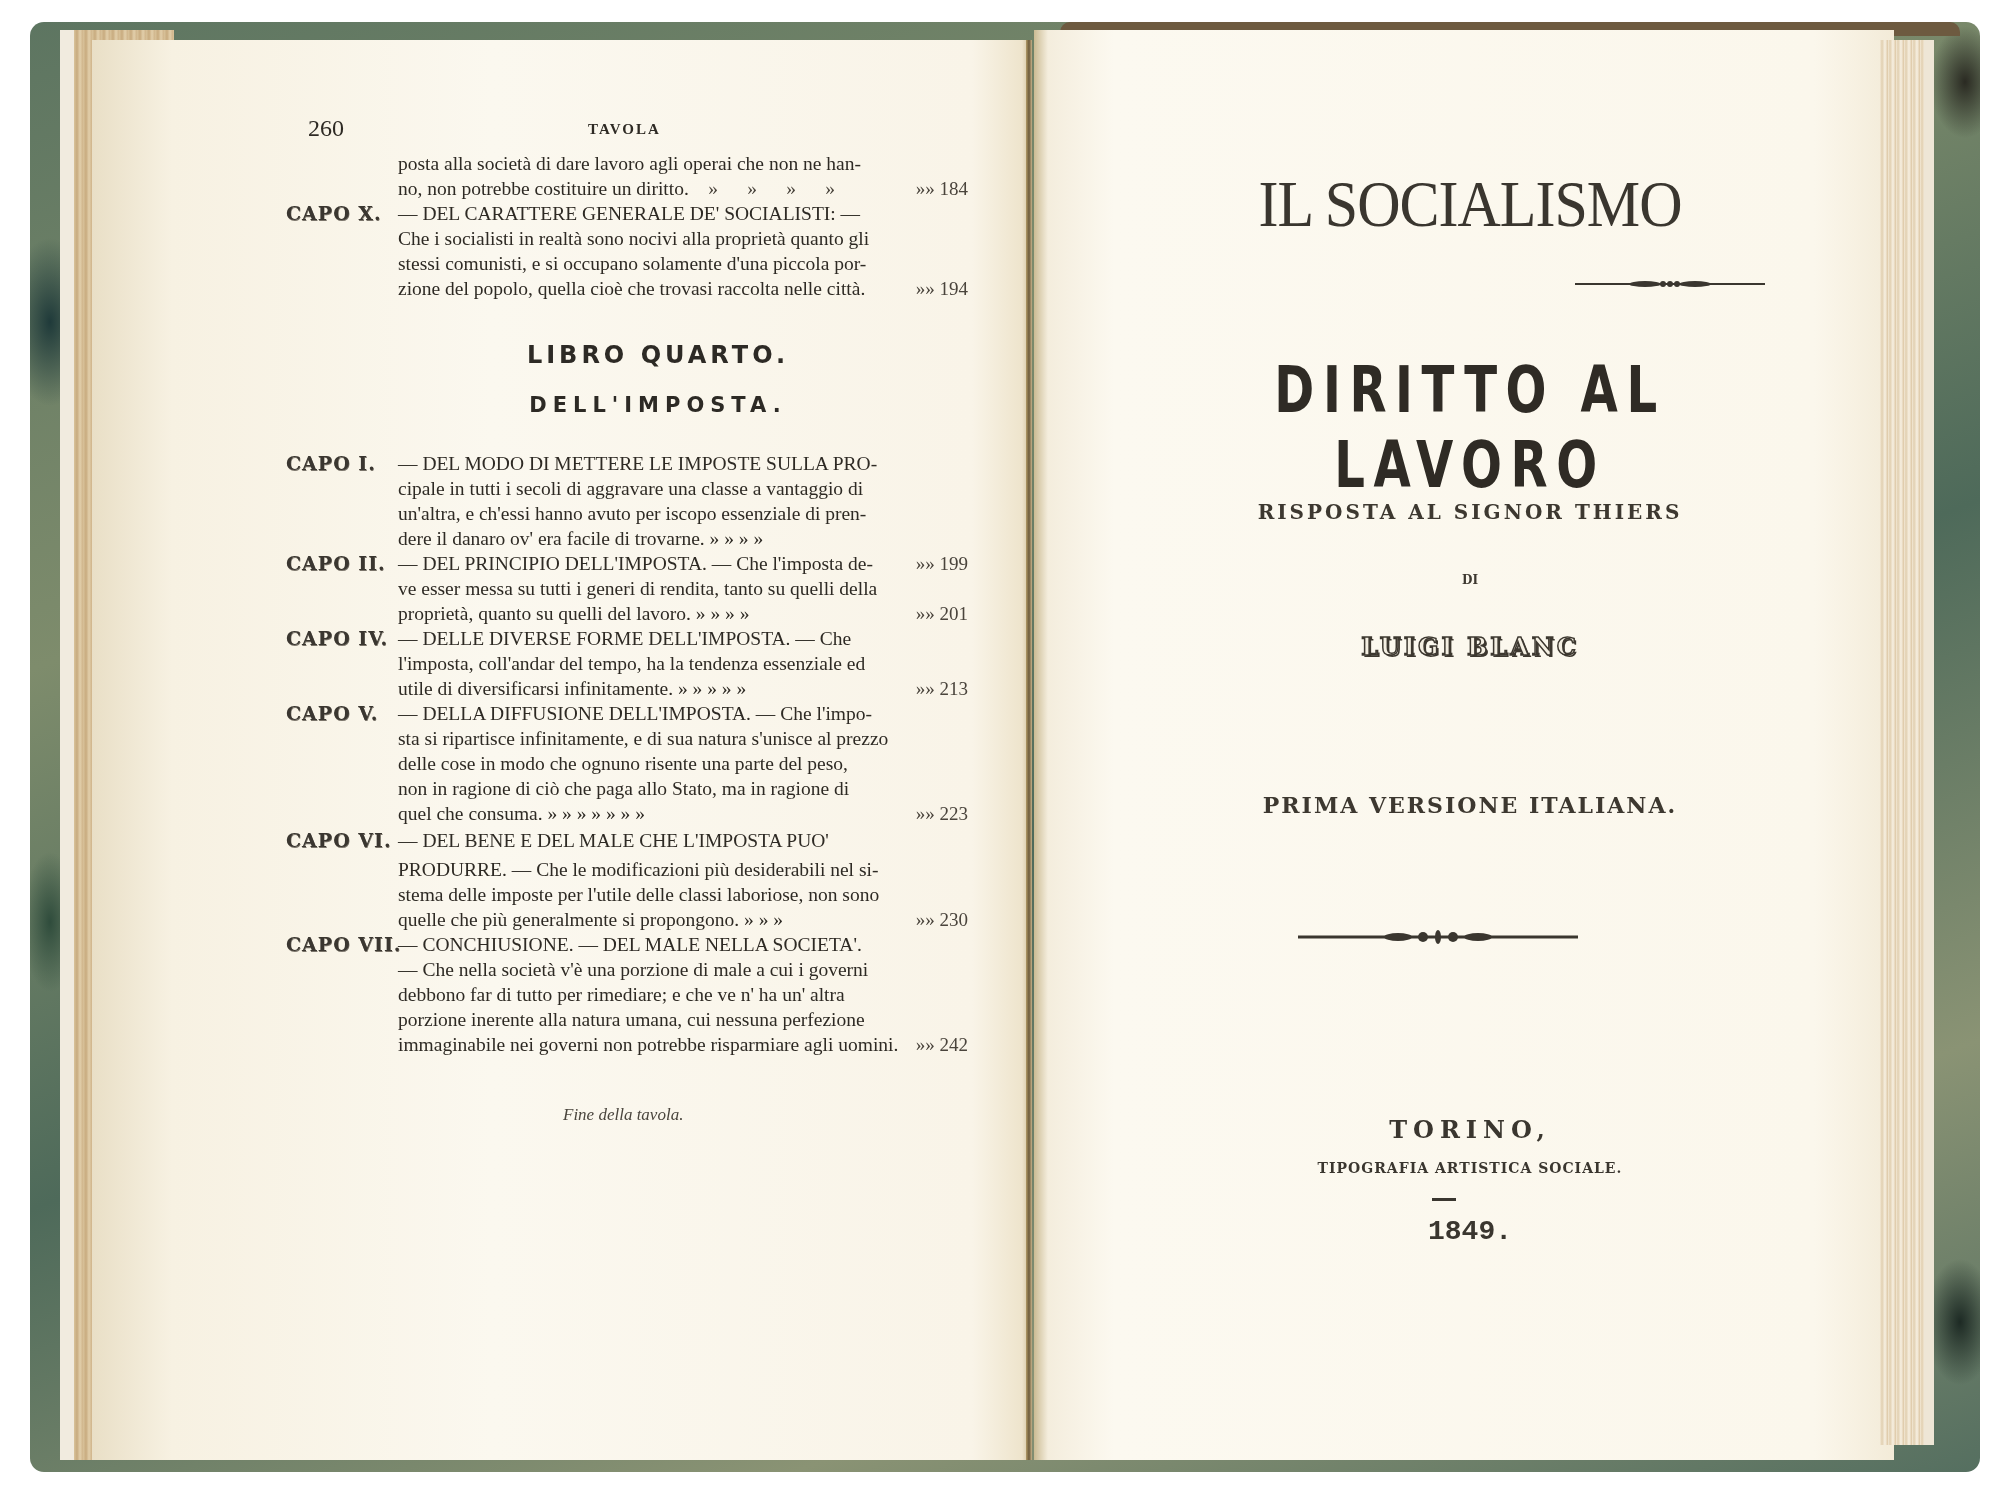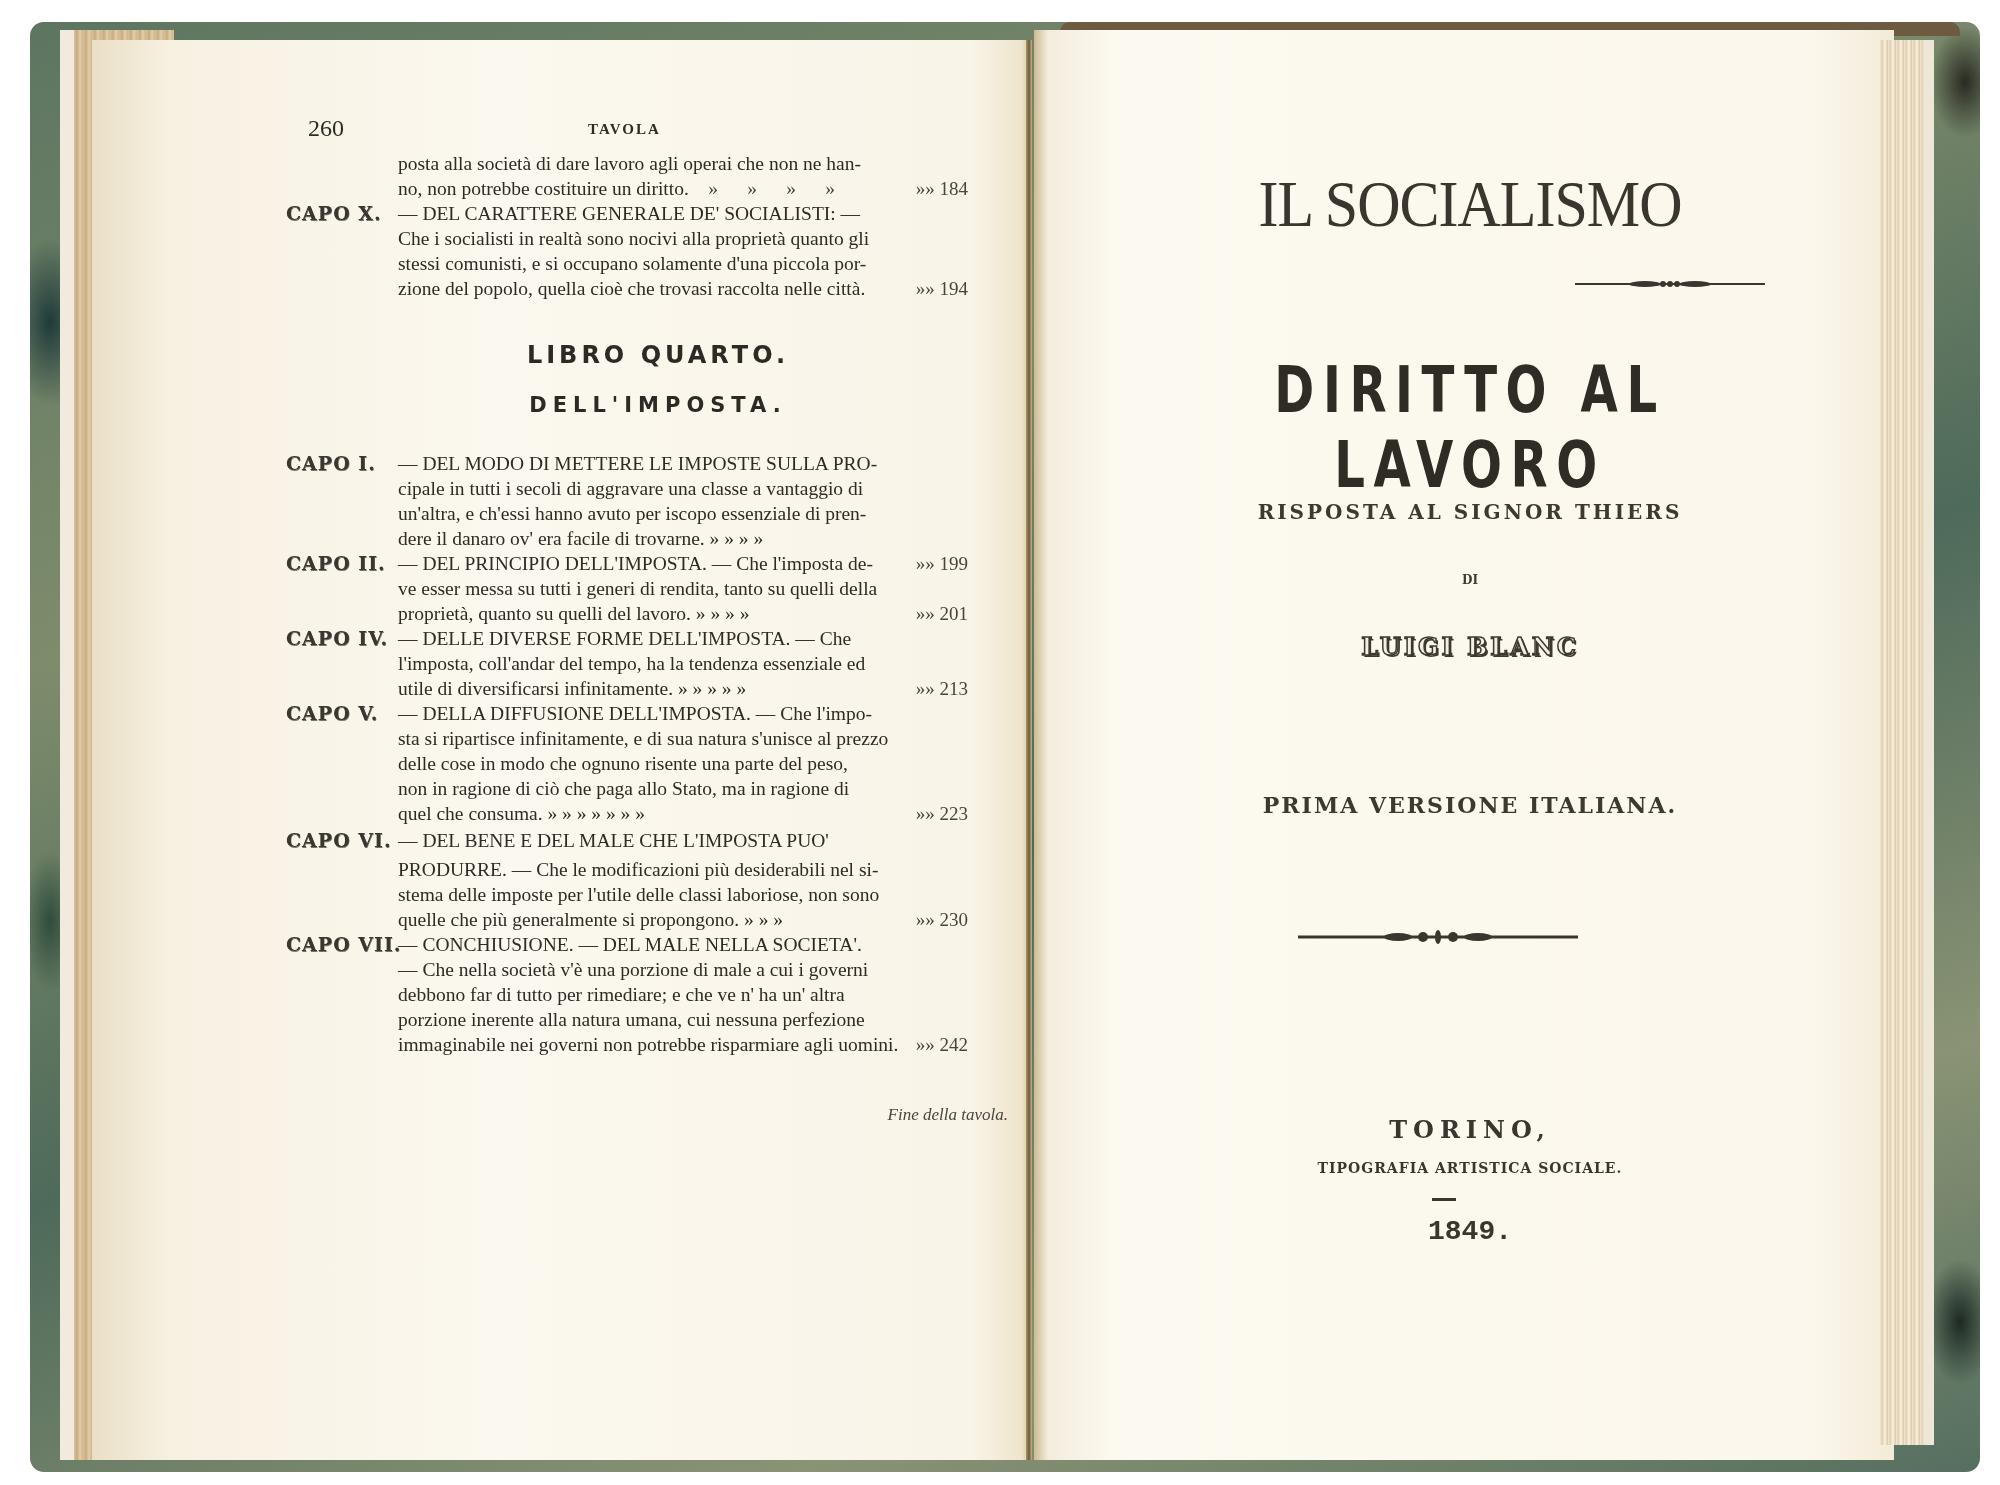--- a/index.html
+++ b/index.html
@@ -148,21 +148,21 @@
   <div class="entry">
     <span class="capo">CAPO VII.</span>
     <span class="line">— CONCHIUSIONE. — DEL MALE NELLA SOCIETA'.</span>
     <span class="line">— Che nella società v'è una porzione di male a cui i governi</span>
     <span class="line">debbono far di tutto per rimediare; e che ve n' ha un' altra</span>
     <span class="line">porzione inerente alla natura umana, cui nessuna perfezione</span>
     <span class="line">immaginabile nei governi non potrebbe risparmiare agli uomini.</span>
     <span class="pg" style="top:100px">»» 242</span>
   </div>
 
-  <div style="margin-top:48px; padding-left:255px; font-family:'Liberation Serif', serif; font-style:italic; font-size:17px; color:#4a453d;text-align:right;">Fine della tavola.</div>
+  <div style="margin-top:48px; padding-left:255px; font-family:'Liberation Serif', serif; font-style:italic; font-size:17px; color:#4a453d;">Fine della tavola.</div>
 </div>
 
 <div class="rp" style="top:170px; font-family:'Liberation Serif', serif; font-size:60px; letter-spacing:-1px; color:#3a362f; transform:scaleY(1.08);">IL SOCIALISMO</div>
 
 <svg class="ornament" style="position:absolute; left:1340px; top:278px;" width="190" height="12">
   <line x1="0" y1="6" x2="190" y2="6" stroke="#3a362f" stroke-width="2"></line>
   <ellipse cx="70" cy="6" rx="16" ry="3" fill="#3a362f"></ellipse>
   <ellipse cx="120" cy="6" rx="16" ry="3" fill="#3a362f"></ellipse>
   <circle cx="88" cy="6" r="3" fill="#3a362f"></circle>
   <circle cx="95" cy="6" r="3" fill="#3a362f"></circle>

